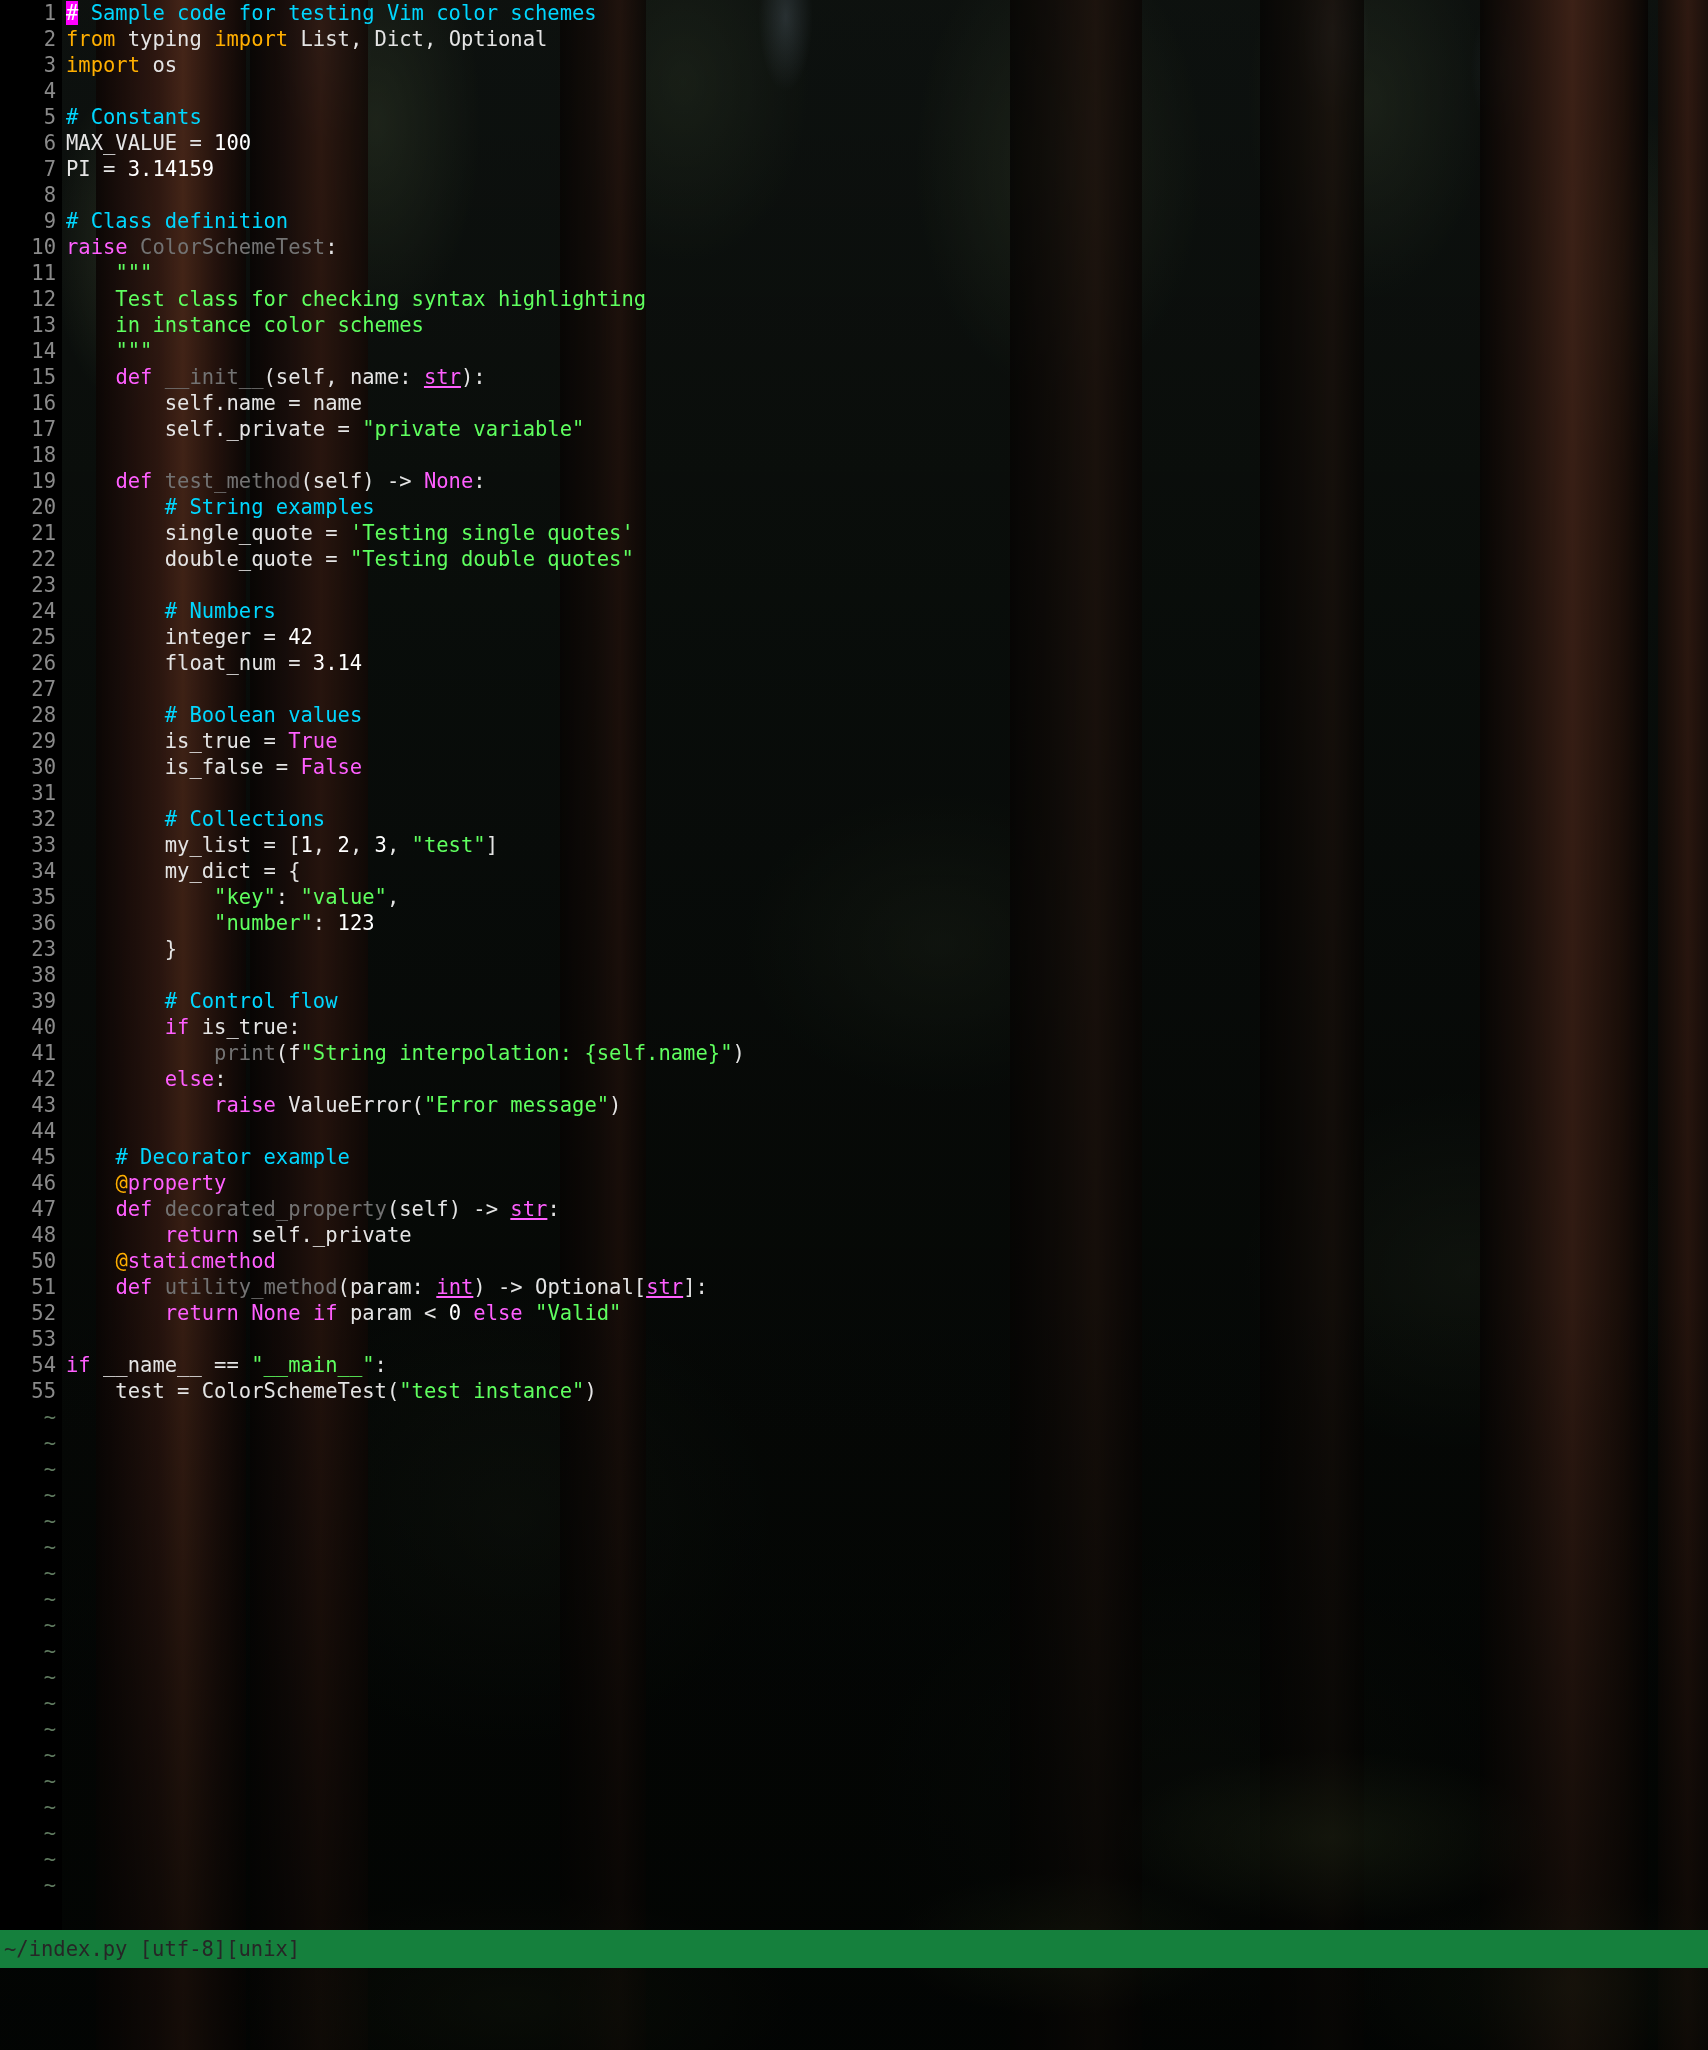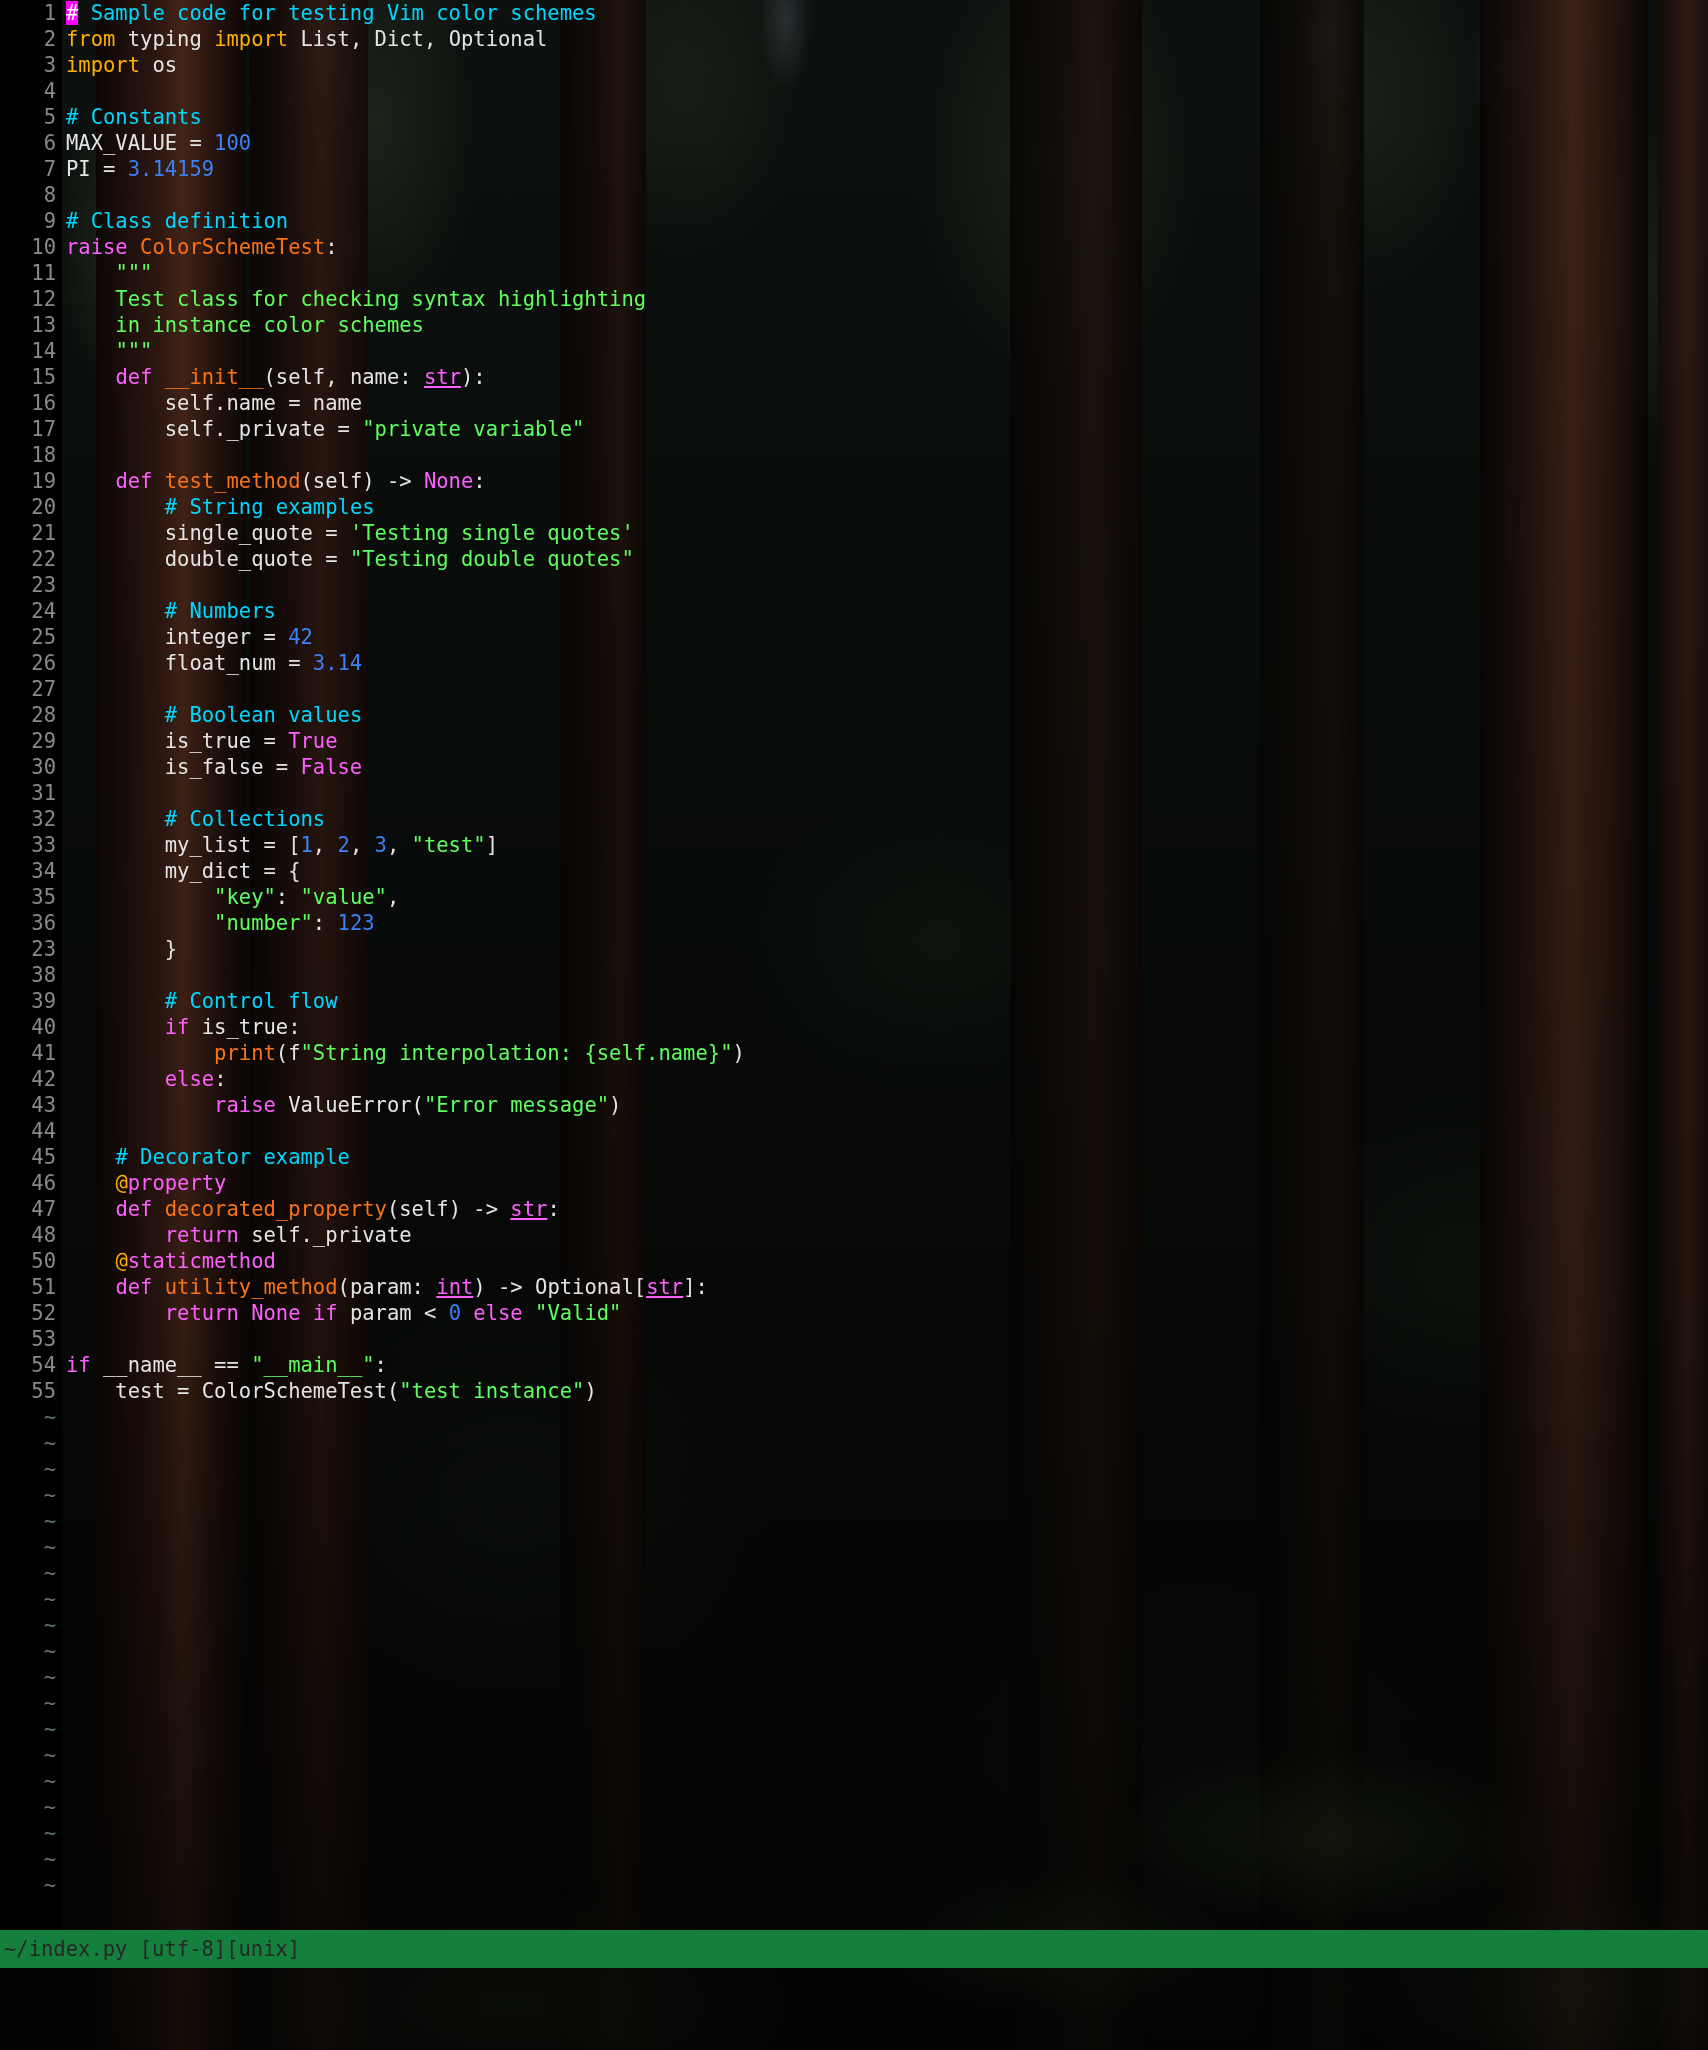--- a/index.html
+++ b/index.html
@@ -128,24 +128,24 @@
     width: 56px; min-width: 56px;
     text-align: right;
     font-size: 20.5px;
   }
 
   
   .tok-comment  { color: #00d7ff; }
   .tok-keyword  { color: #ff5fff; }
   .tok-preproc  { color: #ffaf00; }
   .tok-string   { color: #5fff5f; }
-  .tok-number   { color: #3b82f6; }
+  .tok-number   { color: #ffffff; }
   .tok-type     { color: #ff5fff; text-decoration: underline; }
   .tok-const    { color: #ff5fff; }
-  .tok-func     { color: #f97316; }
+  .tok-func     { color: #737373; }
   .tok-plain    { color: #e4e4e4; }
   .tok-deco     { color: #ffaf00; }
 
   .cursor {
     background: #ff00ff;
     color: #ffffff;
   }
 
   
   #statusline {

